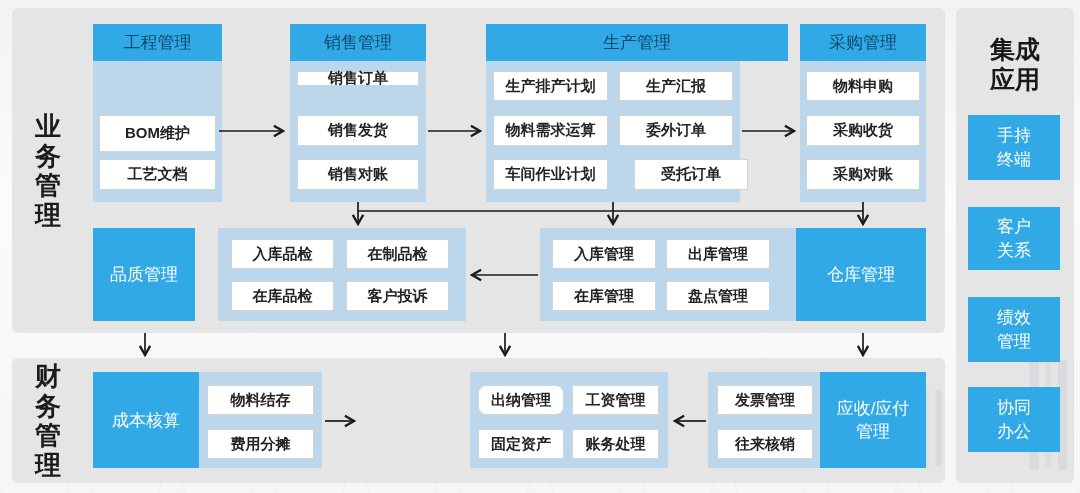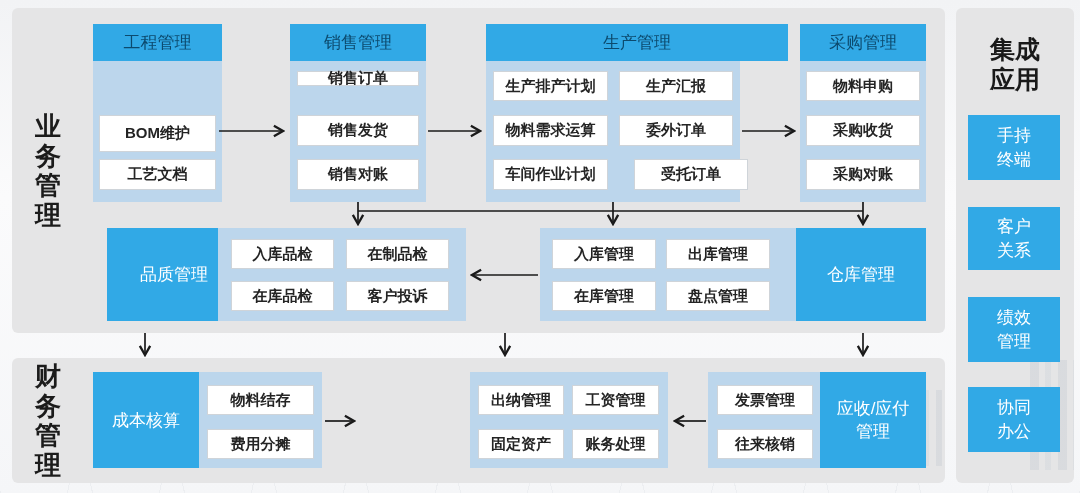--- a/index.html
+++ b/index.html
@@ -88,42 +88,42 @@
   <div class="box-white" style="left:619px;top:71px;width:114px;height:30px;">生产汇报</div>
   <div class="box-white" style="left:619px;top:115px;width:114px;height:31px;">委外订单</div>
   <div class="box-white" style="left:619px;top:159px;width:114px;height:31px;margin-left:15px;">受托订单</div>
 
   <div class="hdr" style="left:800px;top:24px;width:126px;height:37px;">采购管理</div>
   <div class="panel-lb" style="left:800px;top:61px;width:126px;height:141px;"></div>
   <div class="box-white" style="left:806px;top:71px;width:114px;height:30px;">物料申购</div>
   <div class="box-white" style="left:806px;top:115px;width:114px;height:31px;">采购收货</div>
   <div class="box-white" style="left:806px;top:159px;width:114px;height:31px;">采购对账</div>
 
-  <div class="box-blue" style="left:107px;top:228px;width:102px;height:93px;padding-left:16px;">品质管理</div>
+  <div class="box-blue" style="left:93px;top:228px;width:102px;height:93px;">品质管理</div>
   <div class="panel-lb" style="left:218px;top:228px;width:248px;height:93px;"></div>
   <div class="box-white" style="left:231px;top:239px;width:103px;height:30px;">入库品检</div>
   <div class="box-white" style="left:346px;top:239px;width:103px;height:30px;">在制品检</div>
   <div class="box-white" style="left:231px;top:281px;width:103px;height:30px;">在库品检</div>
   <div class="box-white" style="left:346px;top:281px;width:103px;height:30px;">客户投诉</div>
 
   <div class="panel-lb" style="left:540px;top:228px;width:256px;height:93px;"></div>
   <div class="box-white" style="left:552px;top:239px;width:104px;height:30px;">入库管理</div>
   <div class="box-white" style="left:666px;top:239px;width:104px;height:30px;">出库管理</div>
   <div class="box-white" style="left:552px;top:281px;width:104px;height:30px;">在库管理</div>
   <div class="box-white" style="left:666px;top:281px;width:104px;height:30px;">盘点管理</div>
   <div class="box-blue" style="left:796px;top:228px;width:130px;height:93px;">仓库管理</div>
 
   <div class="box-blue" style="left:93px;top:372px;width:106px;height:96px;">成本核算</div>
   <div class="panel-lb" style="left:199px;top:372px;width:123px;height:96px;"></div>
   <div class="box-white" style="left:207px;top:385px;width:107px;height:30px;">物料结存</div>
   <div class="box-white" style="left:207px;top:429px;width:107px;height:30px;">费用分摊</div>
 
 
   <div class="panel-lb" style="left:470px;top:372px;width:198px;height:96px;"></div>
-  <div class="box-white" style="left:478px;top:385px;width:86px;height:30px;">出纳管理</div>
+  <div class="box-white" style="left:478px;top:385px;width:86px;height:30px;border-radius:8px;">出纳管理</div>
   <div class="box-white" style="left:572px;top:385px;width:87px;height:30px;">工资管理</div>
   <div class="box-white" style="left:478px;top:429px;width:86px;height:30px;">固定资产</div>
   <div class="box-white" style="left:572px;top:429px;width:87px;height:30px;">账务处理</div>
 
   <div class="panel-lb" style="left:708px;top:372px;width:112px;height:96px;"></div>
   <div class="box-white" style="left:717px;top:385px;width:96px;height:30px;">发票管理</div>
   <div class="box-white" style="left:717px;top:429px;width:96px;height:30px;">往来核销</div>
   <div class="box-blue" style="left:820px;top:372px;width:106px;height:96px;">
       <span class="wrap-arap">应收/应付管理</span>
     </div>

